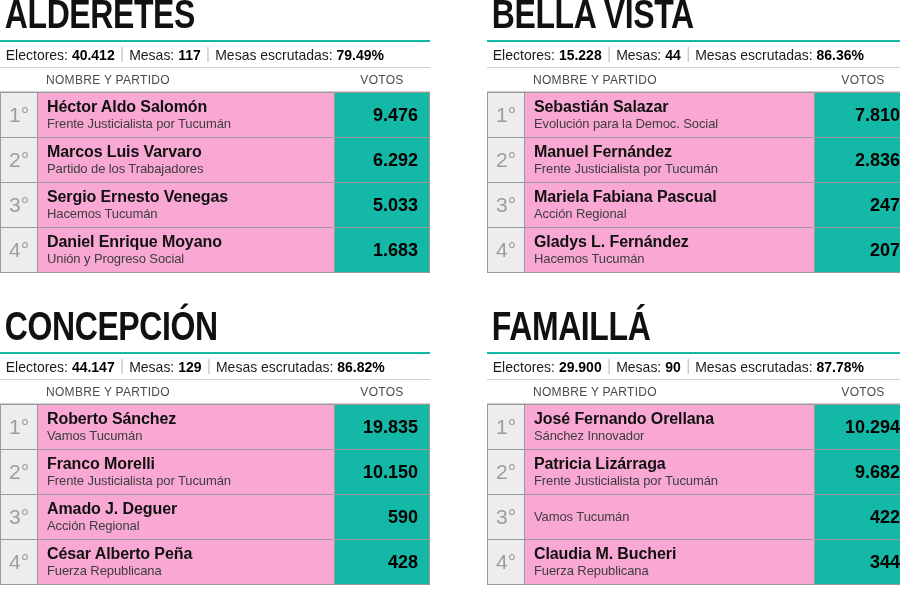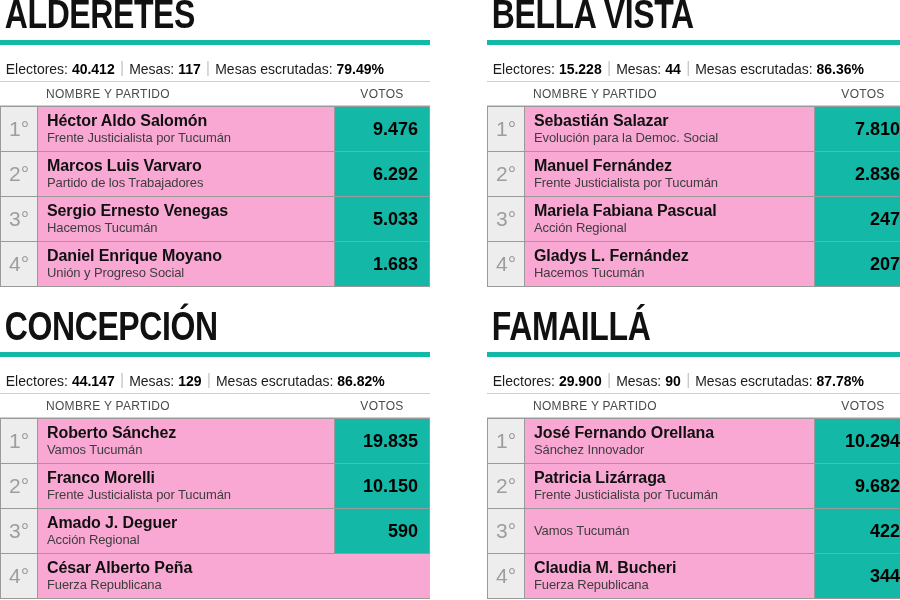--- a/index.html
+++ b/index.html
@@ -43,23 +43,23 @@
     color: #111111;
     transform: scaleX(0.80);
     transform-origin: left top;
     white-space: nowrap;
     padding-left: 6px;
     margin: 0 0 6px 0;
   }
 
   
   .stats-wrap {
-    border-top: 5px solid #14b8a6;
+    border-top: 2px solid #14b8a6;
     border-bottom: 1px solid #cfcfcf;
-    padding: 14px 0 3px 0;
+    padding: 3px 0 3px 0;
     margin-bottom: 1px;
   }
   .stats {
     display: flex;
     align-items: baseline;
     white-space: nowrap;
     font-size: 14.5px;
     line-height: 17px;
     padding-left: 6px;
     transform: scaleX(0.965);
@@ -338,20 +338,21 @@
           <span class="cand-party">Acción Regional</span>
         </div>
         <div class="cell-votes">590</div>
       </div>
       <div class="row">
         <div class="cell-rank">4°</div>
         <div class="cell-name">
           <span class="cand-name">César Alberto Peña</span>
           <span class="cand-party">Fuerza Republicana</span>
         </div>
+        <div class="cell-votes">428</div>
       </div>
     </div>
   </section>
 
   <section class="panel panel-br">
     <h1 class="muni-title">FAMAILLÁ</h1>
     <div class="stats-wrap">
       <div class="stats">
         <span class="stat">
           <span class="stat-label">Electores:</span>

